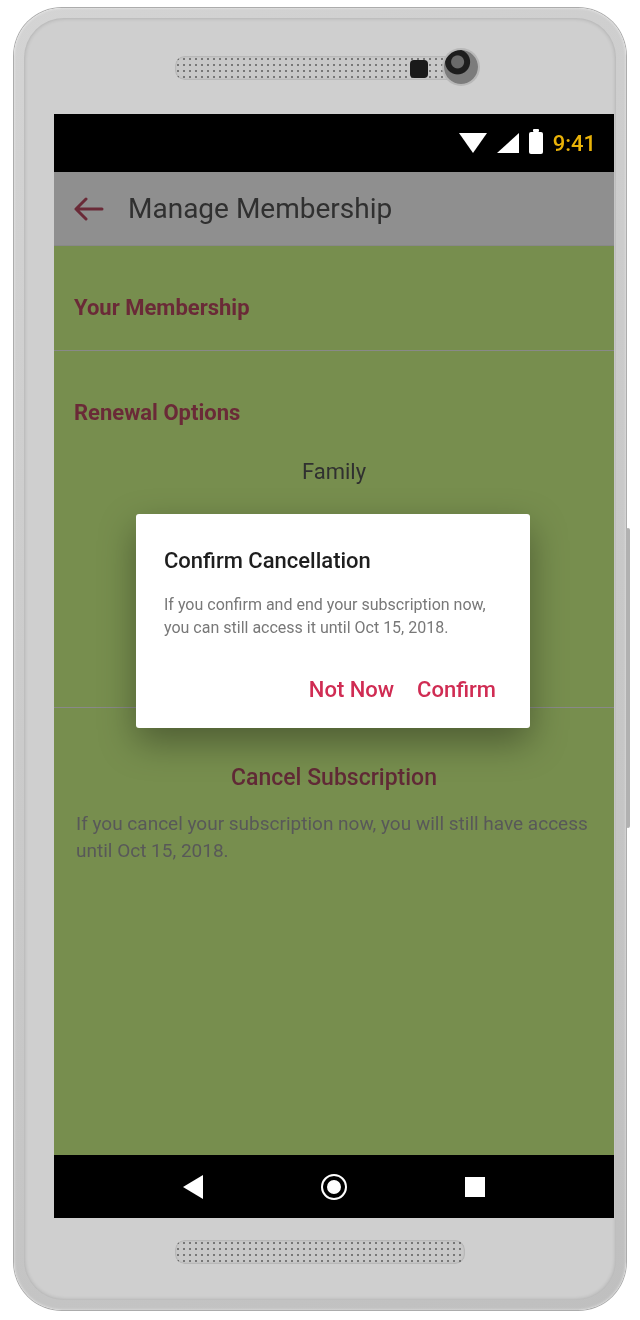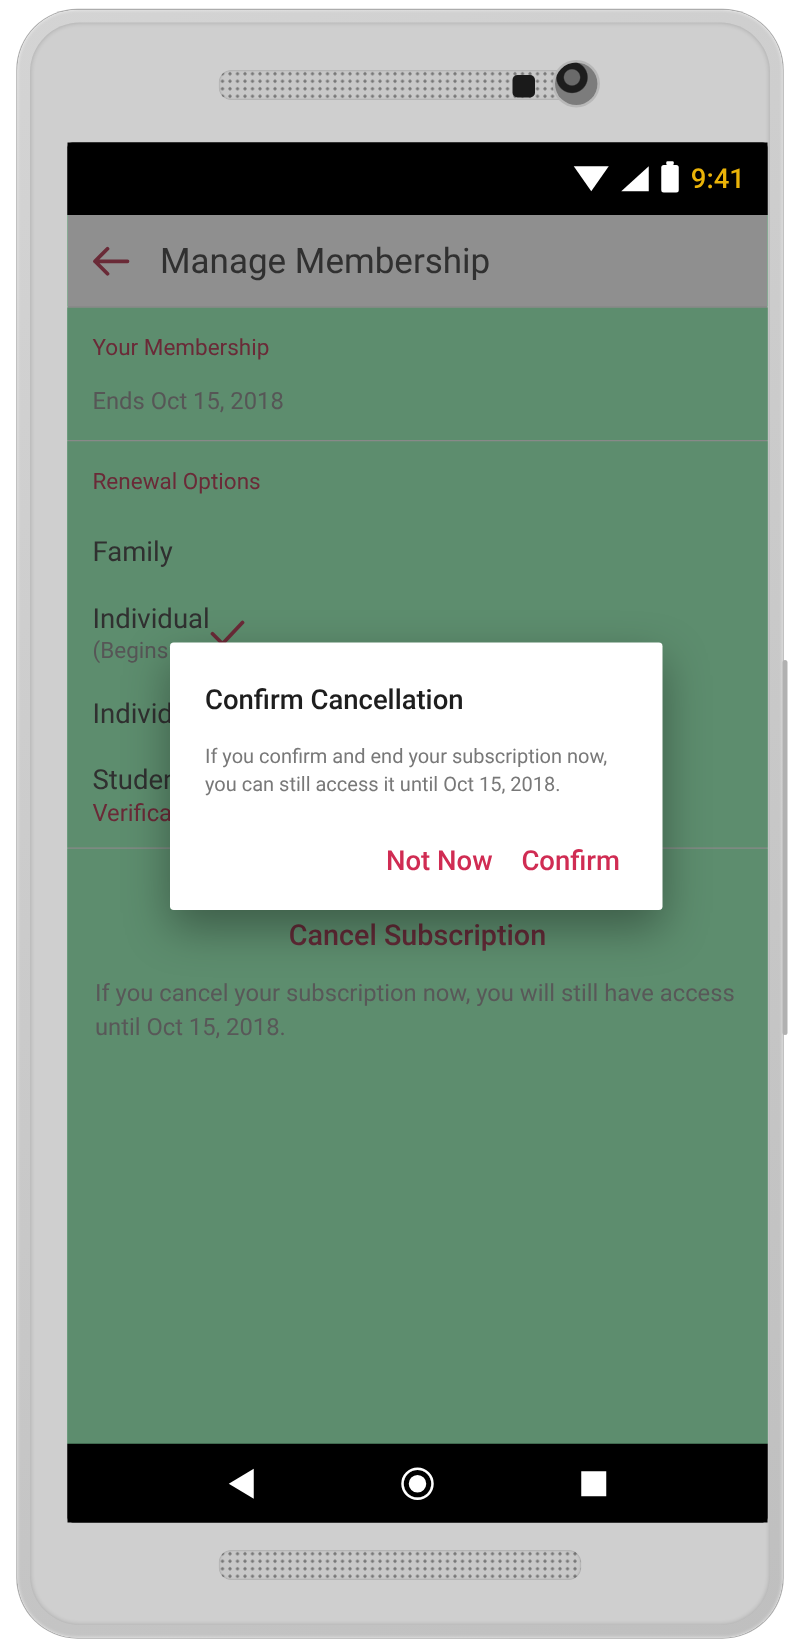--- a/index.html
+++ b/index.html
@@ -74,21 +74,21 @@
     position: absolute;
     left: 40px; top: 106px;
     width: 560px; height: 1104px;
     background: #000;
     border-radius: 4px;
   }
   
   .screen {
     position: absolute;
     left: 0; top: 58px; right: 0; height: 983px;
-    background: #86efac;
+    background: #bef264;
     overflow: hidden;
   }
   
   .status-bar {
     position: absolute;
     left:0; top:0; right:0; height:58px;
     background:#000;
     color:#eab308;
     display:flex; align-items:center; justify-content:flex-end;
     padding: 0 18px; gap:10px;
@@ -139,26 +139,26 @@
     height: 74px;
     display:flex; align-items:center; gap:24px;
     padding: 0 20px;
     background:#f3f3f3;
     border-bottom:1px solid #e4e4e4;
   }
   .back-arrow svg { display:block; }
   .app-title { font-size:28px; color:#222; font-weight:400; }
 
   .section { padding: 22px 20px 10px; border-bottom:1px solid #e6e6e6; }
-  .section-head { color:#a31432; font-size:18px; font-weight:400; margin-bottom:20px; }
+  .section-head { color:#a31432; font-size:22px; font-weight:700; margin-bottom:20px;margin-top:27px; }
   .plan-line { font-size:23px; color:#222; }
   .plan-sub { font-size:19px; color:#777; margin-top:4px; margin-bottom:10px;}
 
   .options .row {
-    display:flex; align-items:center; justify-content:flex-start;
+    display:flex; align-items:center; justify-content:center;
     padding: 14px 0;
   }
   .row-title { font-size:22px; color:#222; }
   .row-sub { font-size:18px; color:#777; margin-top:2px;}
   .check svg { display:block; }
   .verif { color:#a31432; font-size:19px; margin-top:2px;}
 
   .cancel-sub {
     text-align:center; color:#8f1630; font-size:23px; font-weight:500;
     padding: 34px 0 20px;
@@ -216,21 +216,20 @@
           <span class="back-arrow">
             <svg width="30" height="24" viewBox="0 0 30 24">
                 <path d="M12 2 L2 12 L12 22 M2 12 H28" stroke="#a31432" stroke-width="3" fill="none" stroke-linecap="round" stroke-linejoin="round"></path>
               </svg>
           </span>
           <span class="app-title">Manage Membership</span>
         </div>
 
         <div class="section">
           <div class="section-head">Your Membership</div>
-          <div class="plan-sub">Ends Oct 15, 2018</div>
         </div>
 
         <div class="section options">
           <div class="section-head">Renewal Options</div>
 
           <div class="row">
             <div>
               <div class="row-title">Family</div>
             </div>
           </div>

